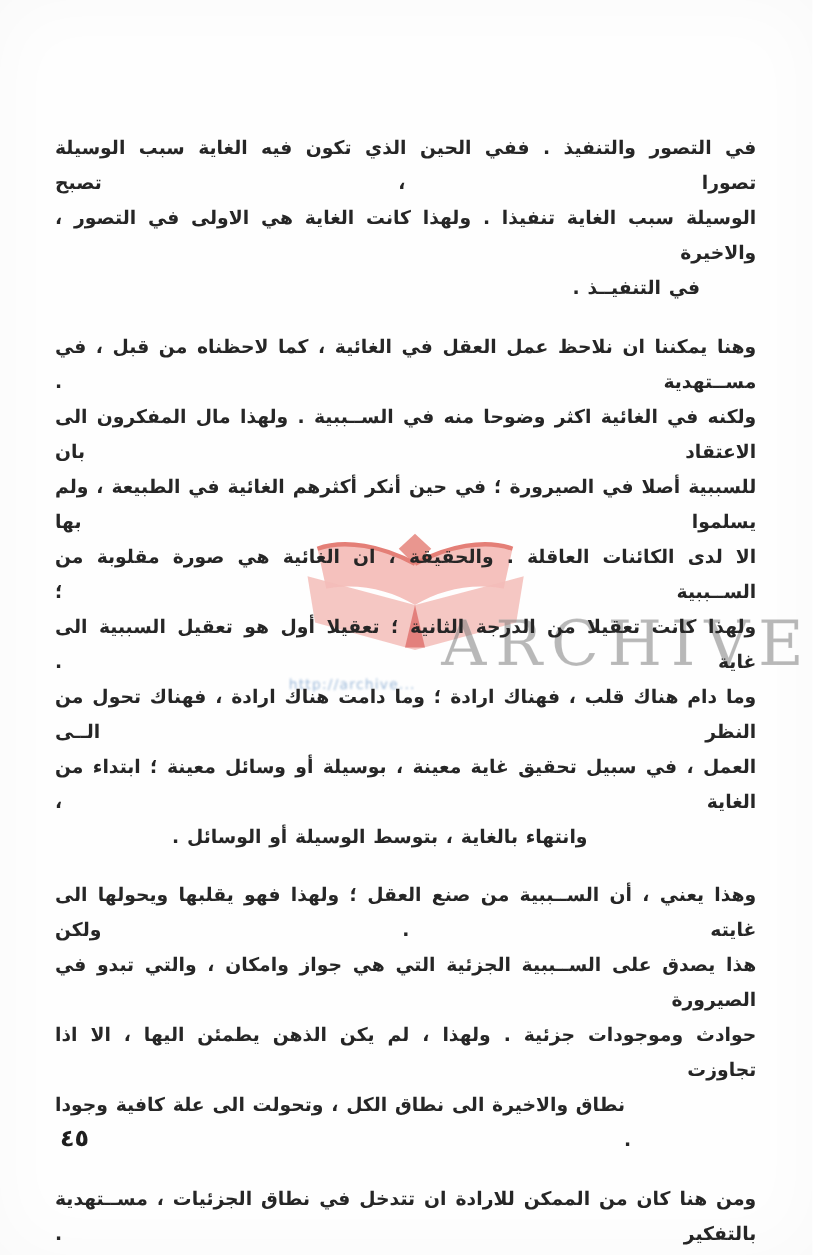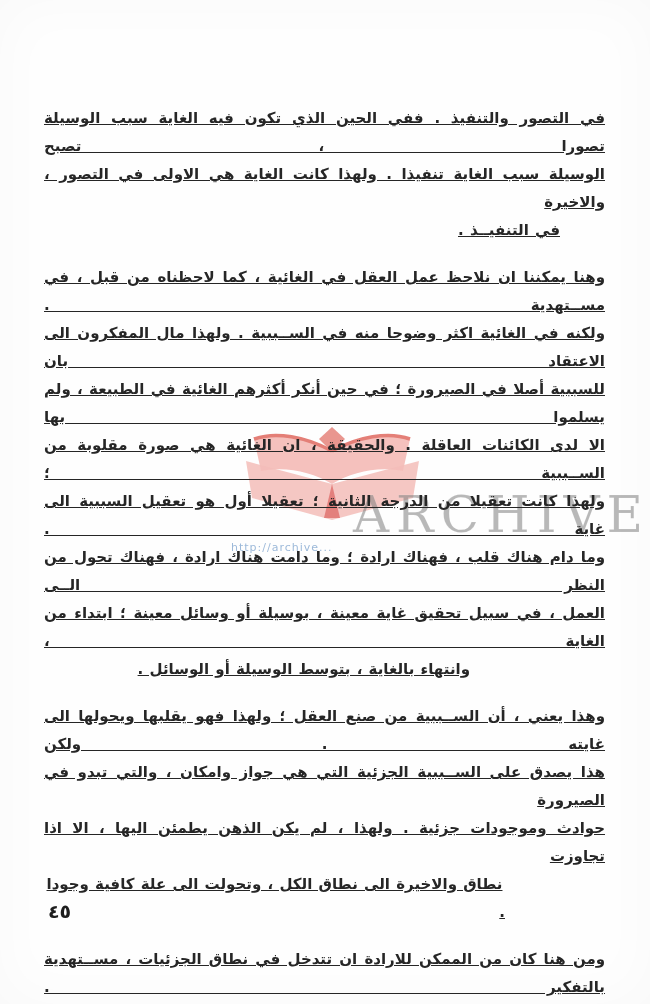--- a/index.html
+++ b/index.html
@@ -38,24 +38,23 @@
     color:#262626;
     font-size:15px;font-weight:700;
     line-height:28px;
   }
   .para{margin:0 0 19px 0;}
   .para:last-child{margin-bottom:0;}
   .line{
     text-align:justify;
     text-align-last:justify;
     word-spacing:1px;
-    text-decoration:underline;
   }
   .line-last{
-    text-align:center;
+    text-align:left;
     text-align-last:right;
   }
   .para-1 .line-last{padding-right:45px;}
   .para-2 .line-last{padding-right:135px;}
   .para-3 .line-last{padding-right:100px;}
   
   .page-number{
     position:absolute;left:48px;top:900px;z-index:2;
     color:#1e1e1e;font-size:19px;font-weight:700;
     letter-spacing:2px;

